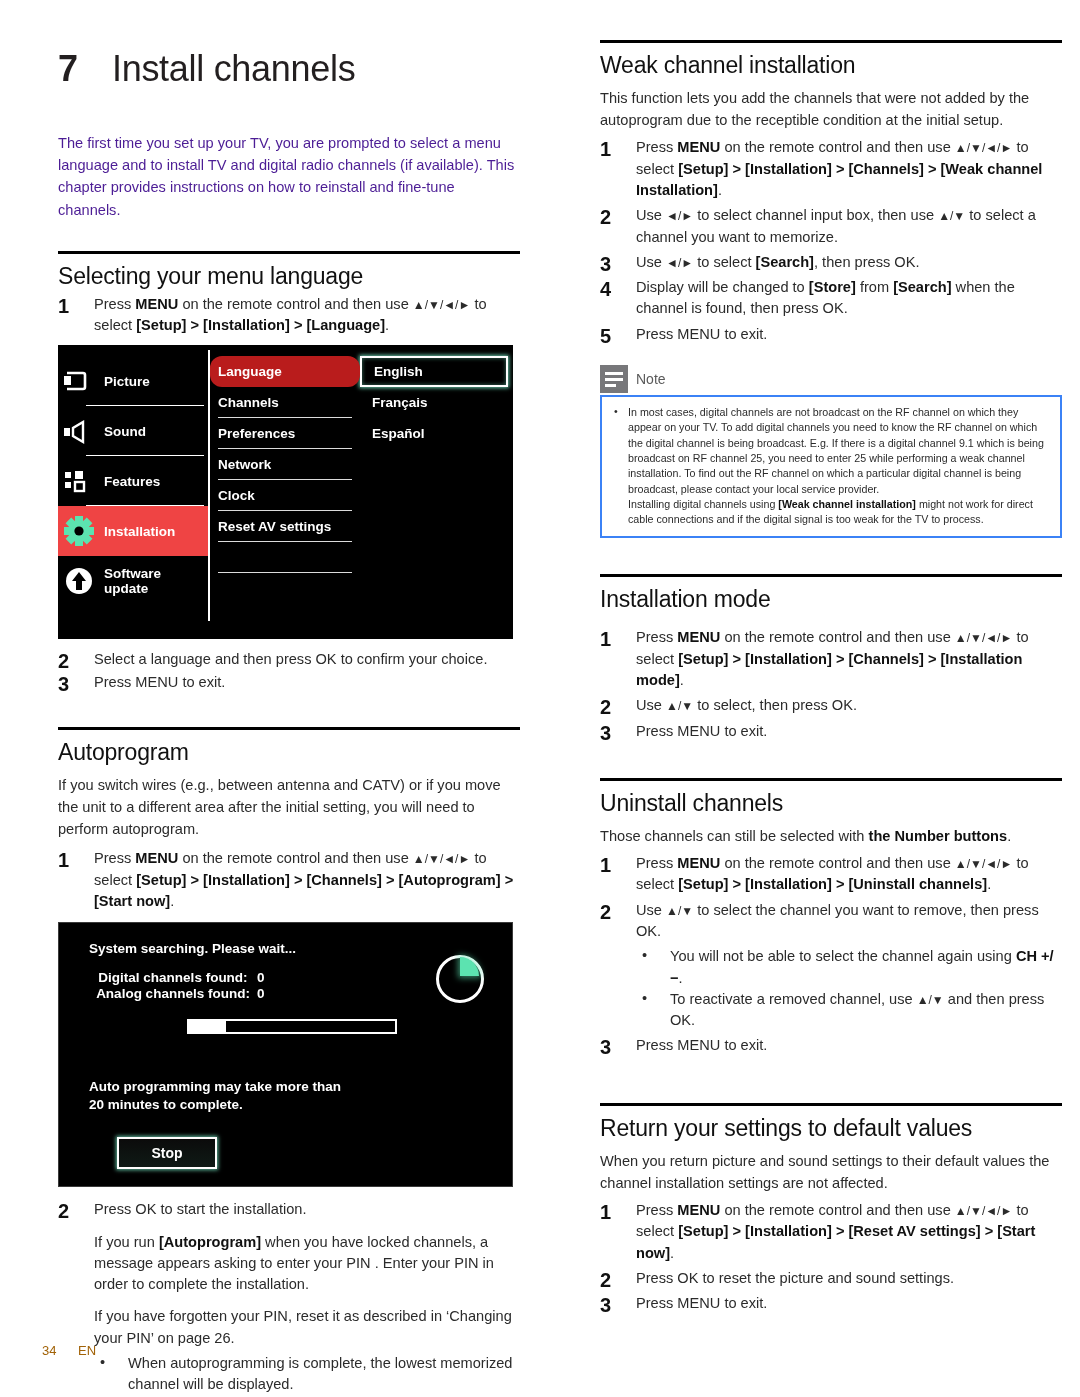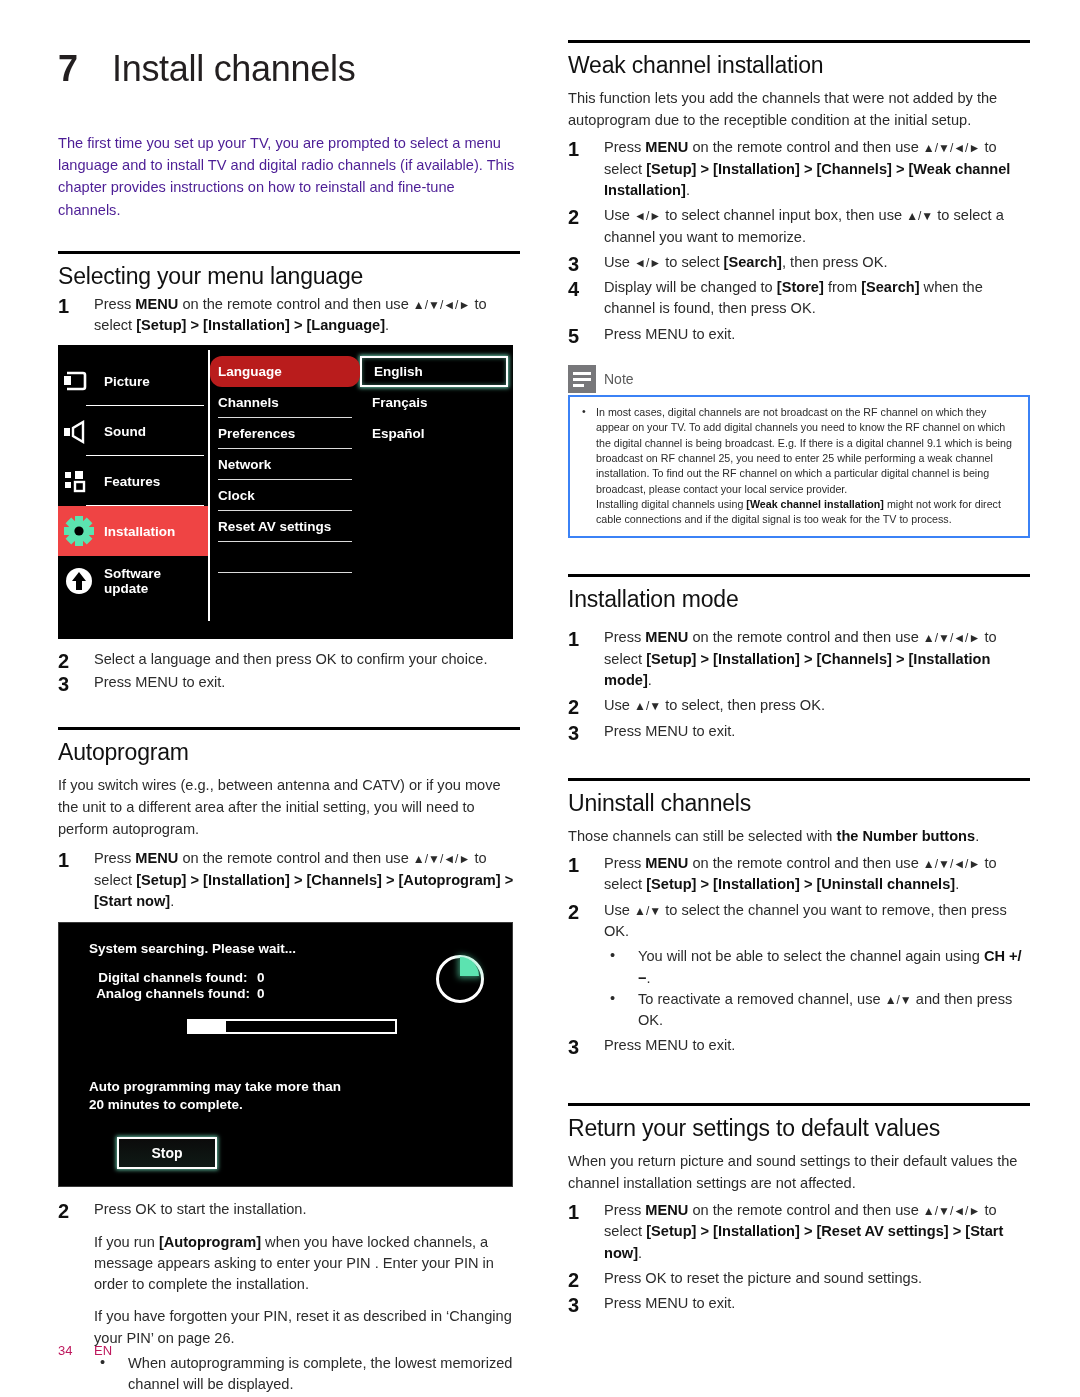--- a/index.html
+++ b/index.html
@@ -17,21 +17,21 @@
   .page {
     position: absolute;
     inset: 0;
   }
   .col {
     position: absolute;
     top: 0;
     width: 462px;
   }
   .col-left  { left: 58px; }
-  .col-right { left: 568px; }
+  .col-right { left: 600px; }
 
   
   .chapter {
     margin-top: 48px;
     font-size: 36px;
     font-weight: 400;
     letter-spacing: -0.3px;
     display: flex;
     align-items: baseline;
   }
@@ -257,24 +257,24 @@
     line-height: 1.43;
     color: #2b2b2b;
   }
   .note-box li::before {
     content: "\2022";
     position: absolute; left: 2px; top: -1px;
   }
 
   .footer {
     position: absolute;
-    left: 58px;
+    left: 42px;
     top: 1343px;
     font-size: 13px;
-    color: #be185d;
+    color: #a16207;
   }
   .footer .pg { margin-right: 18px; }
 </style>
 </head>
 <body>
 
 <div class="page">
 
   <div class="col col-left">
 

